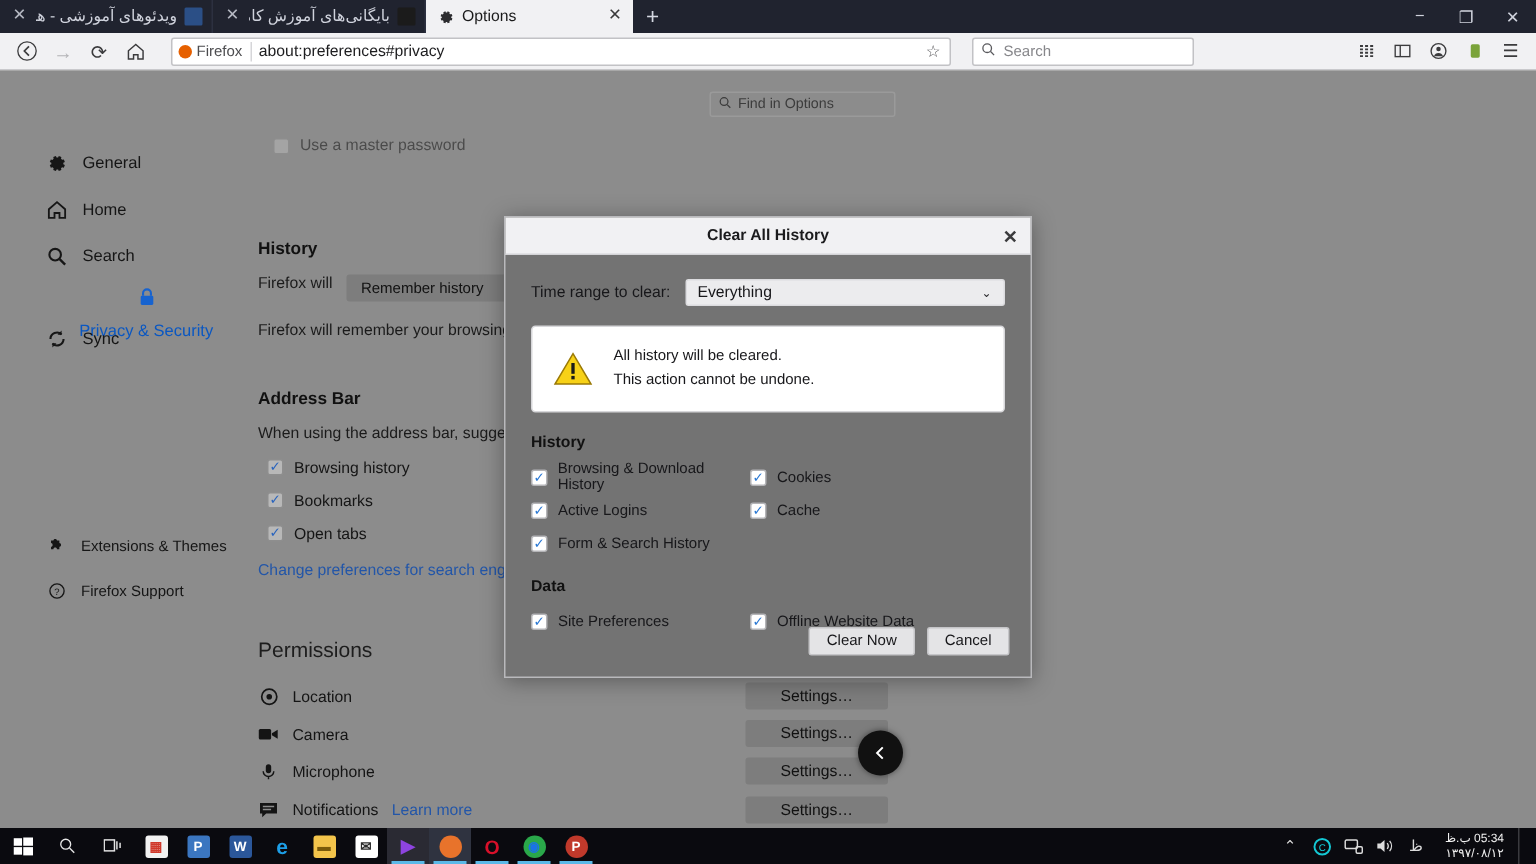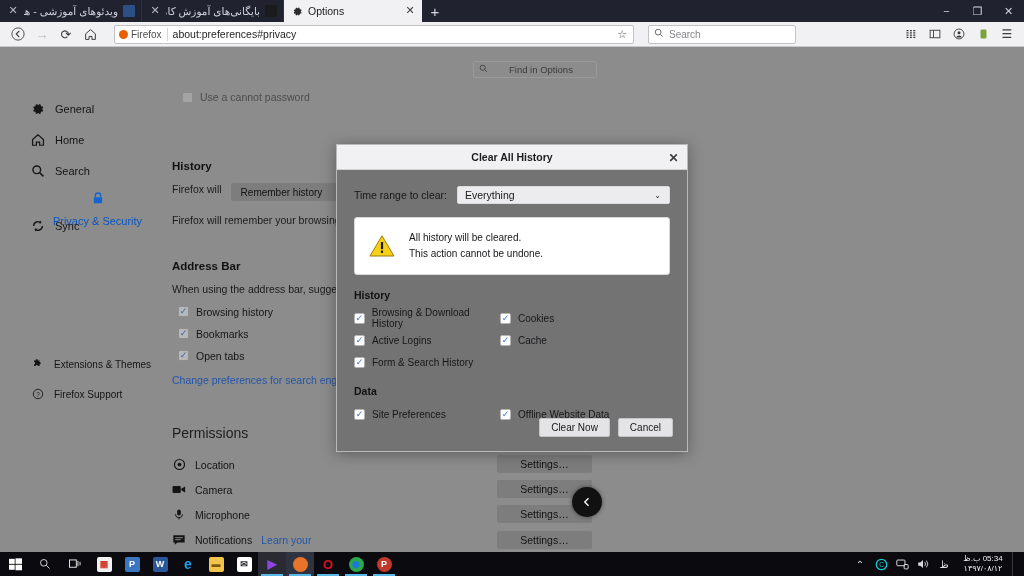--- a/index.html
+++ b/index.html
@@ -96,21 +96,21 @@
   }
 
   
   .page {
     position: absolute; top: 47px; left: 0; width: 1024px; height: 505px;
     background: #8c8c8c; overflow: hidden;
   }
   .findbox {
     position: absolute; left: 473px; top: 14px; width: 124px; height: 17px;
     border: 1px solid #9a9a9a; border-radius: 2px;
-    display: flex; align-items: center; gap: 21px; padding: 0 5px;
+    display: flex; align-items: center; gap: 4px; padding: 0 5px;
     font-size: 9.5px; color: #3c3c3c;
   }
 
   
   .sidebar { position: absolute; left: 0; top: 0; width: 165px; height: 380px; }
   .side-item {
     display: flex; align-items: center; gap: 10px;
     height: 22px; padding-left: 30px; color: #151515; font-size: 11px;
   }
   .side-item.active { color: #0a57c2; flex-direction: column; }
@@ -406,21 +406,21 @@
           </span>
           <span>Firefox Support</span>
         </div>
       </div>
     </div>
 
     <div class="main">
 
       <div style="position:absolute; top:44px; left:10px; display:flex; align-items:center; gap:7px; opacity:.55;">
         <span class="cb"></span>
-        <span class="cblabel">Use a cannot password</span>
+        <span class="cblabel">Use a master password</span>
       </div>
 
       <div style="position:absolute; top:113px; left:0;">
         <div class="sec-h">History</div>
         <div style="display:flex; gap:9px; margin-top:11px;">
           <span class="row-txt">Firefox will</span>
           <span class="menulist" style="width:146px;">Remember history</span>
         </div>
         <div class="row-txt" style="margin-top:13px;">Firefox will remember your browsing, d</div>
       </div>
@@ -479,21 +479,21 @@
             <span class="settings-btn" style="top:53px;">Settings…</span>
           </div>
           <div class="perm-row">
             <span class="perm-ic">
               <svg width="14" height="12" viewBox="0 0 16 14">
                   <path d="M1.4 1.6h13.2v8.2H6.2L3.1 12.6V9.8H1.4z" fill="#141414"></path>
                   <path d="M3.6 4.3h8.8M3.6 6.6h6.4" stroke="#8c8c8c" stroke-width="1.1"></path>
                 </svg>
             </span>
             <span>Notifications</span>
-            <span class="link">Learn your</span>
+            <span class="link">Learn more</span>
             <span class="settings-btn" style="top:79px;">Settings…</span>
           </div>
         </div>
       </div>
 
       <div class="circle-nav">
         <svg width="12" height="12" viewBox="0 0 16 16">
             <path d="M10 3L5 8l5 5" fill="none" stroke="#ffffff" stroke-width="1.8"></path>
           </svg>
       </div>

